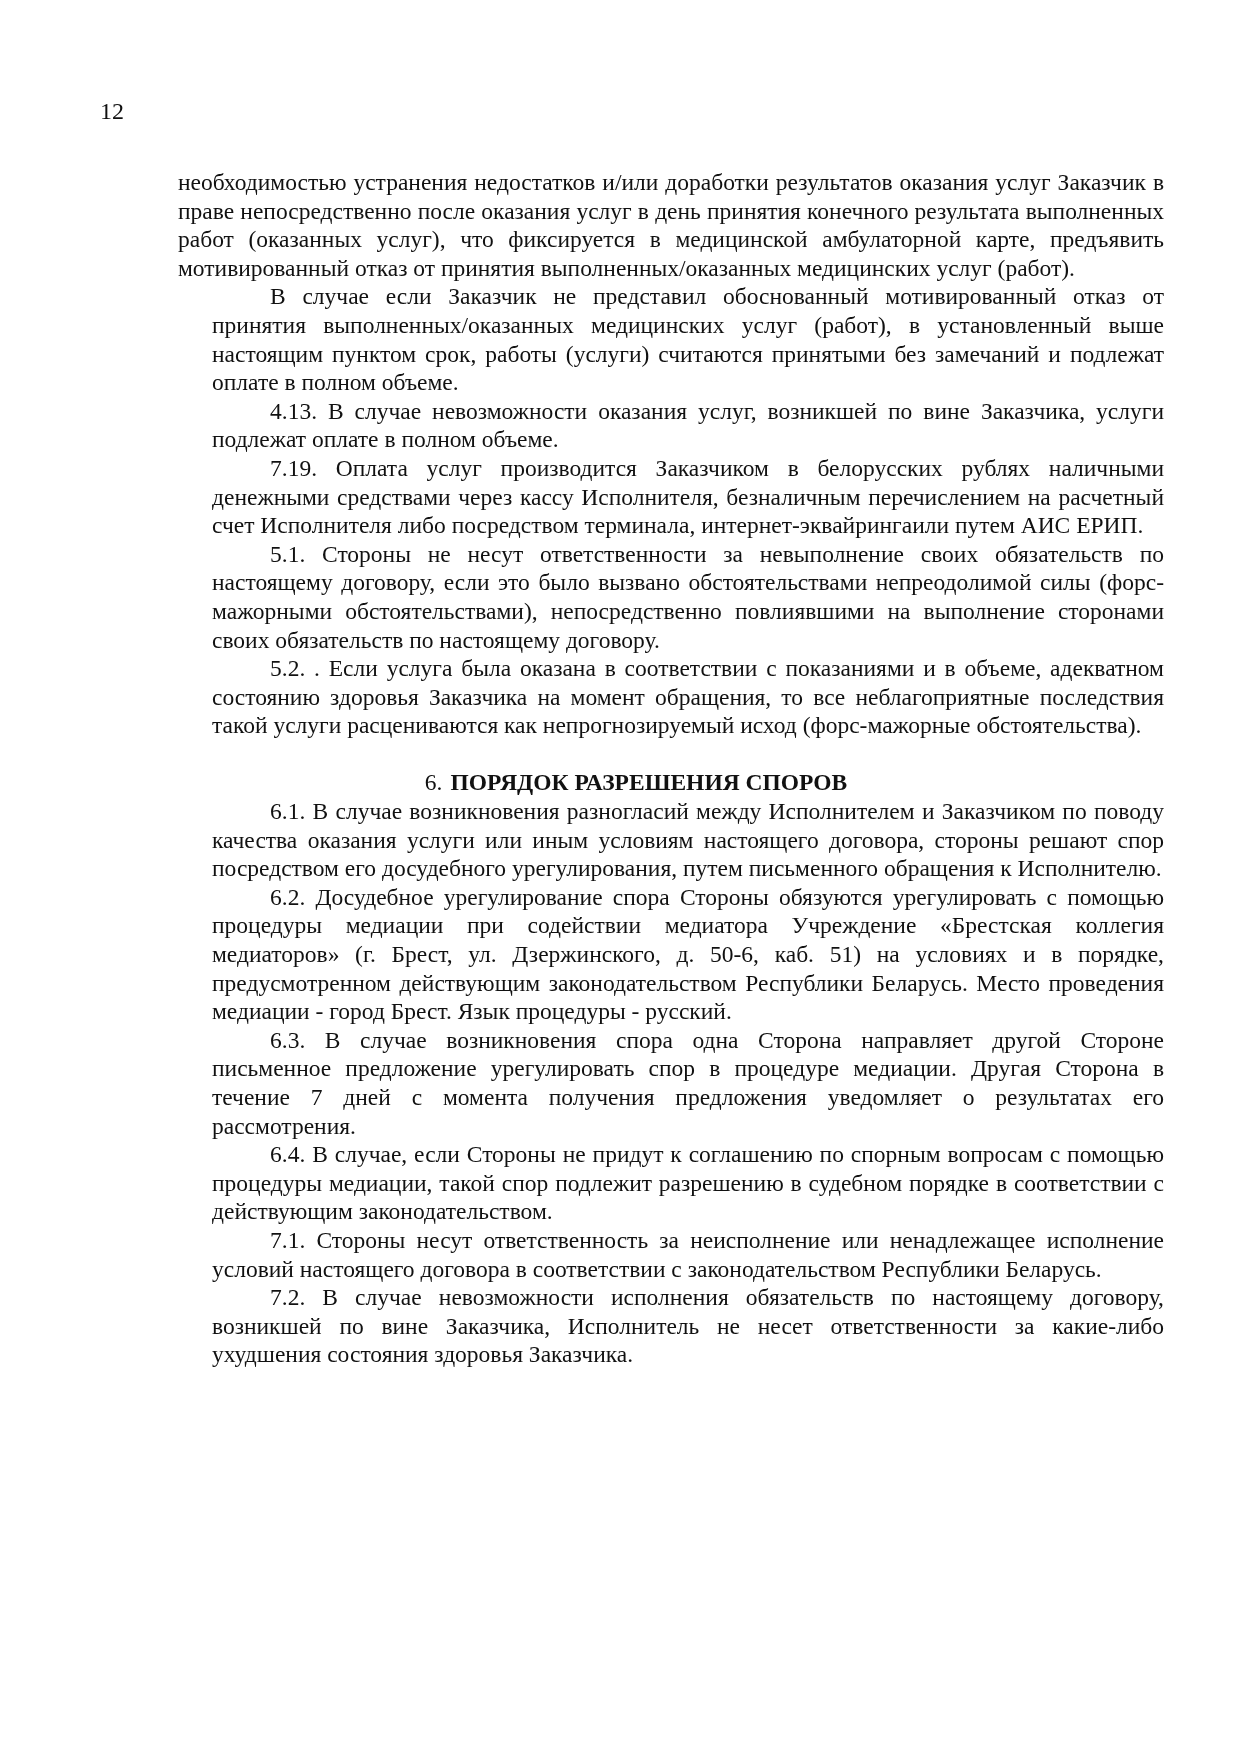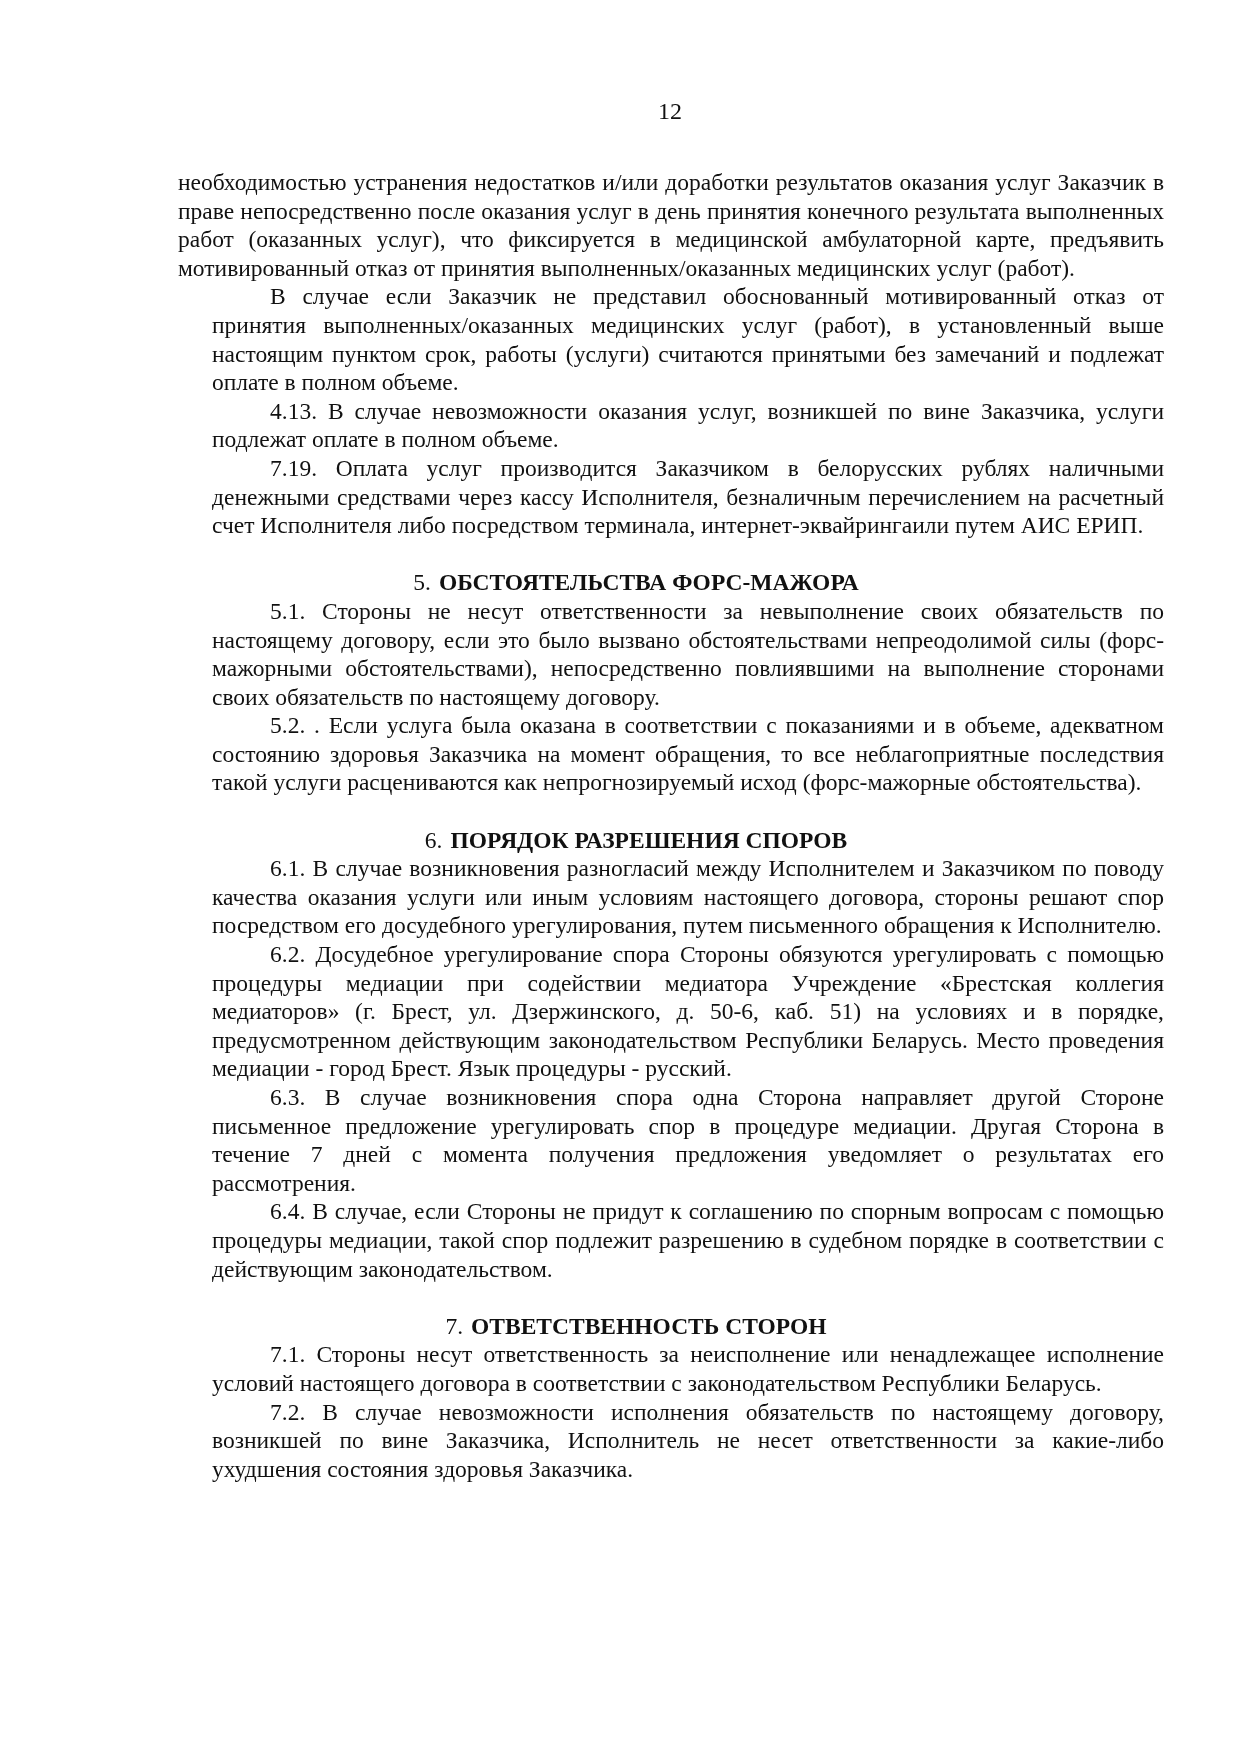--- a/index.html
+++ b/index.html
@@ -1,50 +1,44 @@
 <!DOCTYPE html>
 <html><head>
 <meta charset="utf-8">
 <style>
   html, body { margin: 0; padding: 0; background: #ffffff; }
   body { width: 1240px; height: 1755px; position: relative; overflow: hidden;
          font-family: "Liberation Serif", "DejaVu Serif", serif; color: #111111; }
-  .page-number { position: absolute; top: 97px; left: 0; width: 1240px; text-align: center;
+  .page-number { position: absolute; top: 97px; left: 0; width: 1240px; 
                  font-size: 24px; line-height: 29px; padding-left: 100px; box-sizing: border-box; }
   .content { position: absolute; top: 168px; left: 178px; width: 986px;
              font-size: 23.5px; line-height: 28.6px; }
   .para { margin: 0; text-align: justify; }
   .para.indent { text-indent: 58px; margin-left: 34px; }
   .heading { margin: 28.6px 0 0 0; text-align: center; padding-right: 70px; }
   .heading .num { font-weight: normal; margin-right: 8px; }
   .heading .title { font-weight: bold; }
 </style>
 </head>
 <body>
 
 <div class="page-number">12</div>
 
 <div class="content">
   <p class="para">необходимостью устранения недостатков и/или доработки результатов оказания услуг Заказчик в праве непосредственно после оказания услуг в день принятия конечного результата выполненных работ (оказанных услуг), что фиксируется в медицинской амбулаторной карте, предъявить мотивированный отказ от принятия выполненных/оказанных медицинских услуг (работ).</p>
   <p class="para indent">В случае если Заказчик не представил обоснованный мотивированный отказ от принятия выполненных/оказанных медицинских услуг (работ), в установленный выше настоящим пунктом срок, работы (услуги) считаются принятыми без замечаний и подлежат оплате в полном объеме.</p>
   <p class="para indent">4.13.  В случае невозможности оказания услуг, возникшей по вине Заказчика, услуги подлежат оплате в полном объеме.</p>
   <p class="para indent">7.19. Оплата услуг производится Заказчиком в белорусских рублях наличными денежными средствами через кассу Исполнителя, безналичным перечислением на расчетный счет Исполнителя либо посредством терминала, интернет-эквайрингаили путем АИС ЕРИП.</p>
 
-  <div class="heading">
-    <span class="num">5.</span><span class="title">ОБСТОЯТЕЛЬСТВА ФОРС-МАЖОРА</span>
-  </div>
   <p class="para indent">5.1. Стороны не несут ответственности за невыполнение своих обязательств по настоящему договору, если это было вызвано обстоятельствами непреодолимой силы (форс-мажорными обстоятельствами), непосредственно повлиявшими на выполнение сторонами своих обязательств по настоящему договору.</p>
   <p class="para indent">5.2.  . Если услуга была оказана в соответствии с показаниями и в объеме, адекватном состоянию здоровья Заказчика на момент обращения, то все неблагоприятные последствия такой услуги расцениваются как непрогнозируемый исход (форс-мажорные обстоятельства).</p>
 
   <div class="heading">
     <span class="num">6.</span><span class="title">ПОРЯДОК РАЗРЕШЕНИЯ СПОРОВ</span>
   </div>
   <p class="para indent">6.1. В случае возникновения разногласий между Исполнителем и Заказчиком по поводу качества оказания услуги или иным условиям настоящего договора, стороны решают спор посредством его досудебного урегулирования, путем письменного обращения к Исполнителю.</p>
   <p class="para indent">6.2. Досудебное урегулирование спора Стороны обязуются урегулировать с помощью процедуры медиации при содействии медиатора Учреждение «Брестская коллегия медиаторов» (г. Брест, ул. Дзержинского, д. 50-6, каб. 51) на условиях и в порядке, предусмотренном действующим законодательством Республики Беларусь. Место проведения медиации - город Брест. Язык процедуры - русский.</p>
   <p class="para indent">6.3. В случае возникновения спора одна Сторона направляет другой Стороне письменное предложение урегулировать спор в процедуре медиации. Другая Сторона в течение 7 дней с момента получения предложения уведомляет о результатах его рассмотрения.</p>
   <p class="para indent">6.4.  В случае, если Стороны не придут к соглашению по спорным вопросам с помощью процедуры медиации, такой спор подлежит разрешению в судебном порядке в соответствии с действующим законодательством.</p>
 
-  <div class="heading">
-    <span class="num">7.</span><span class="title">ОТВЕТСТВЕННОСТЬ СТОРОН</span>
-  </div>
   <p class="para indent">7.1. Стороны несут ответственность за неисполнение или ненадлежащее исполнение условий настоящего договора в соответствии с законодательством Республики Беларусь.</p>
   <p class="para indent">7.2. В случае невозможности исполнения обязательств по настоящему договору, возникшей по вине Заказчика, Исполнитель не несет ответственности за какие-либо ухудшения состояния здоровья Заказчика.</p>
 </div>
 
 </body></html>

